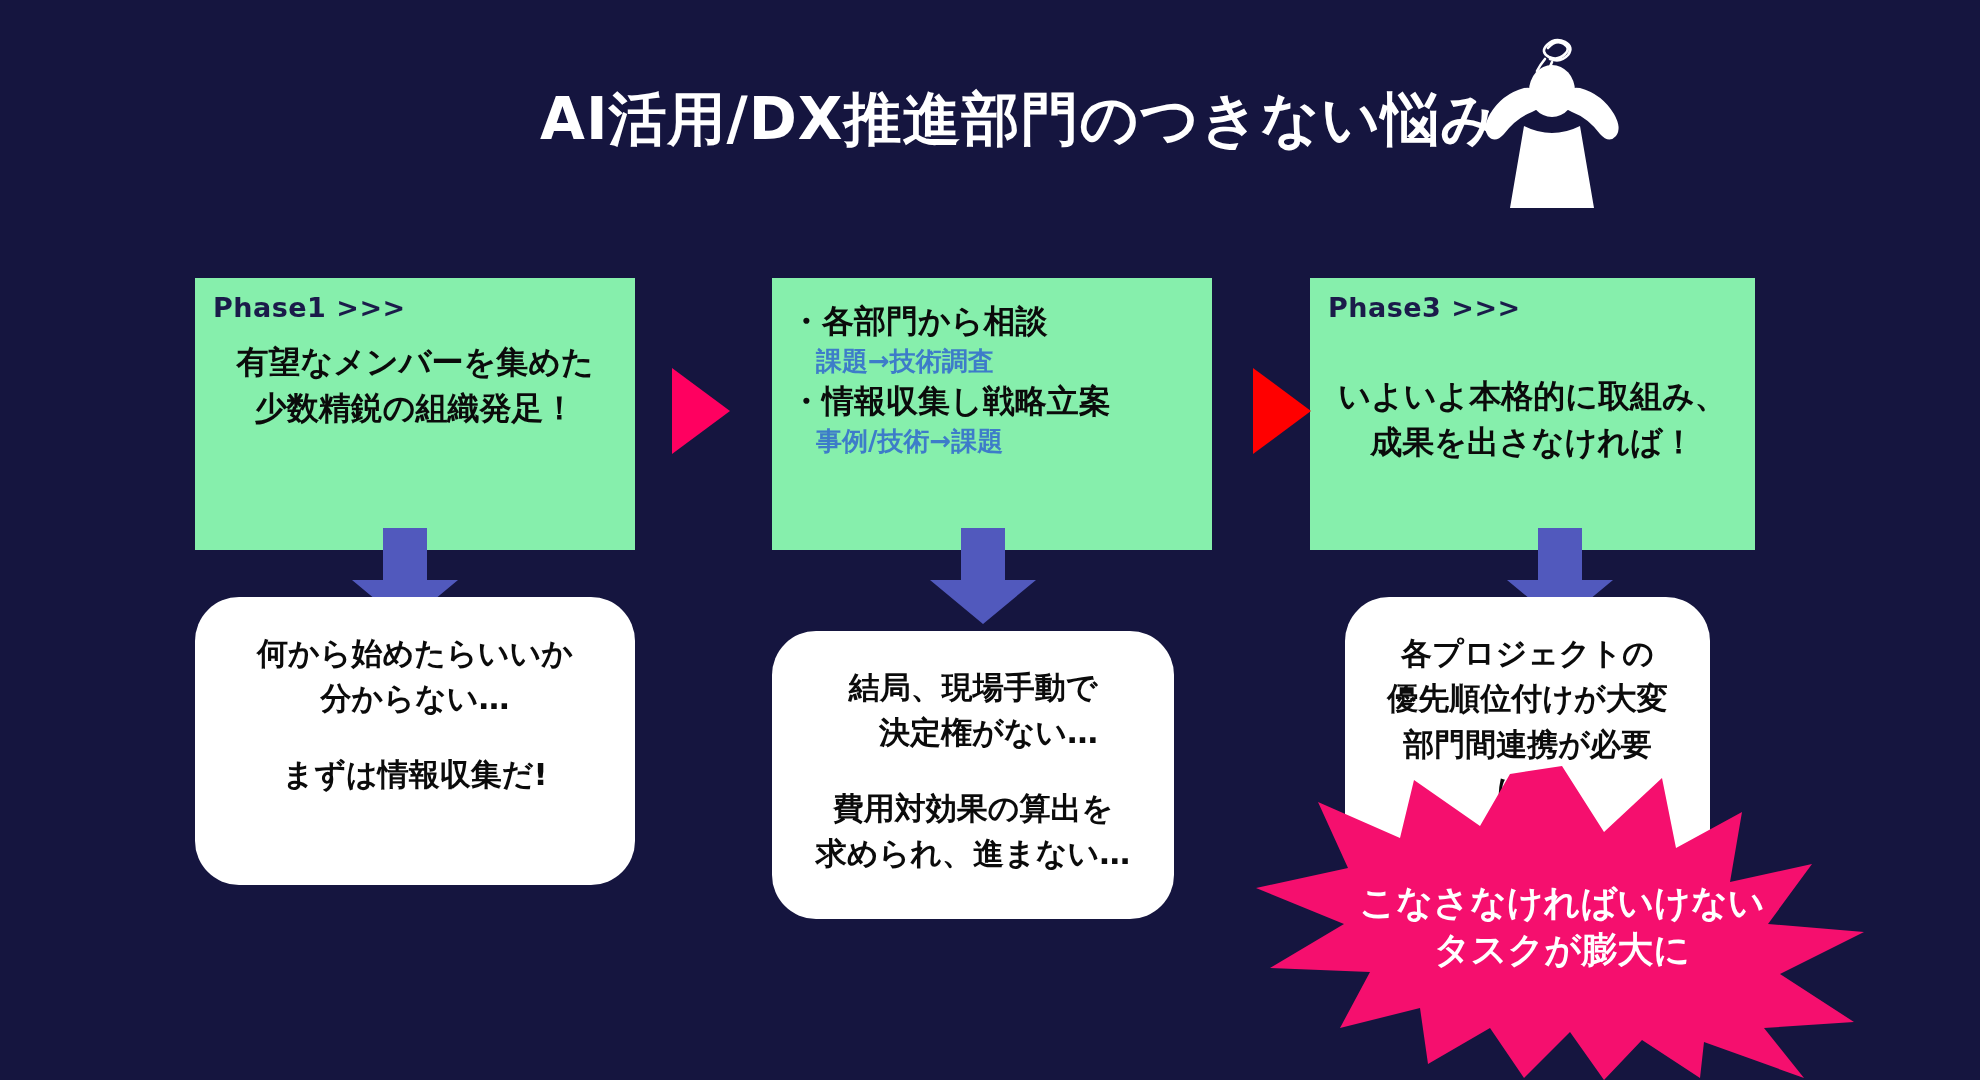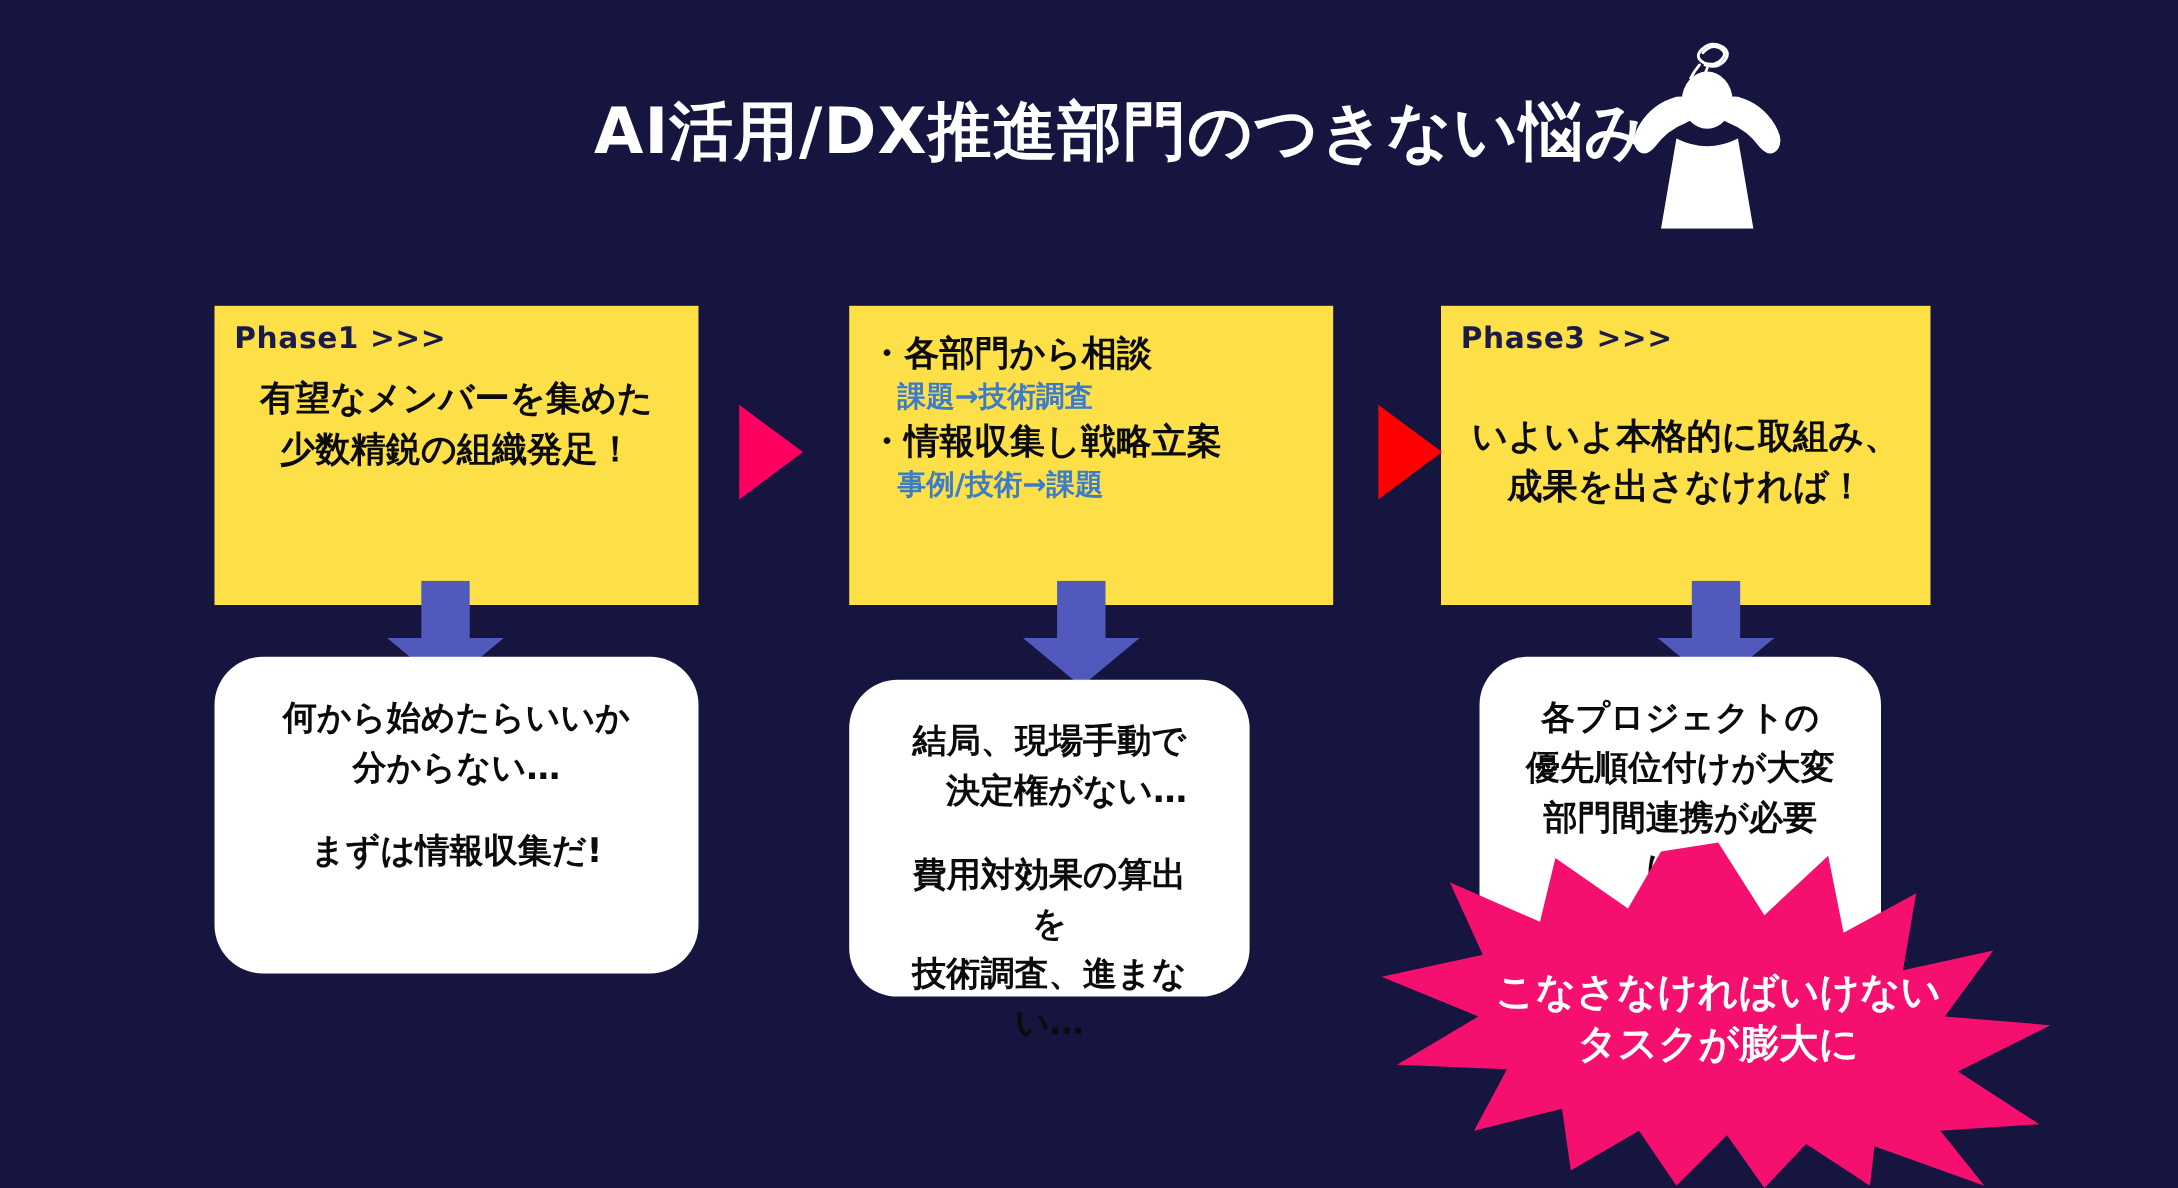--- a/index.html
+++ b/index.html
@@ -36,21 +36,21 @@
     position: absolute;
     left: 1452px;
     top: 18px;
     width: 200px;
     height: 190px;
   }
 
   
   .phase-card {
     position: absolute;
-    background: #fde047;
+    background: #86efac;
     box-sizing: border-box;
     padding: 14px 18px 10px 18px;
   }
   .phase-label {
     font-size: 27px;
     font-weight: 700;
     color: #1b1b4a;
     letter-spacing: 0.5px;
     line-height: 1.2;
     white-space: nowrap;
@@ -114,21 +114,21 @@
 
   
   .pain-card {
     position: absolute;
     background: #ffffff;
     border-radius: 44px;
     box-sizing: border-box;
     padding: 34px 42px;
   }
   #pain-card-1 { left: 195px;  top: 597px; width: 440px; height: 288px; }
-  #pain-card-2 { left: 772px;  top: 618px; width: 364px; height: 288px; }
+  #pain-card-2 { left: 772px;  top: 631px; width: 402px; height: 288px; }
   #pain-card-3 { left: 1345px; top: 597px; width: 365px; height: 288px; }
 
   .pain-text {
     font-size: 31px;
     font-weight: 700;
     color: #0b0b0b;
     line-height: 1.46;
     text-align: center;
     white-space: pre-line;
   }
@@ -234,21 +234,21 @@
 分からない…</div>
     <div class="pain-gap"></div>
     <div class="pain-text">まずは情報収集だ!</div>
   </div>
 
   <div class="pain-card" id="pain-card-2">
     <div class="pain-text">結局、現場手動で
 　決定権がない…</div>
     <div class="pain-gap"></div>
     <div class="pain-text">費用対効果の算出を
-技術調査、進まない…</div>
+求められ、進まない…</div>
   </div>
 
   <div class="pain-card" id="pain-card-3">
     <div class="pain-text">各プロジェクトの
 優先順位付けが大変
 部門間連携が必要に…</div>
   </div>
 
   <div id="starburst">
     <svg viewBox="0 0 620 320" width="620" height="320" aria-hidden="true">

